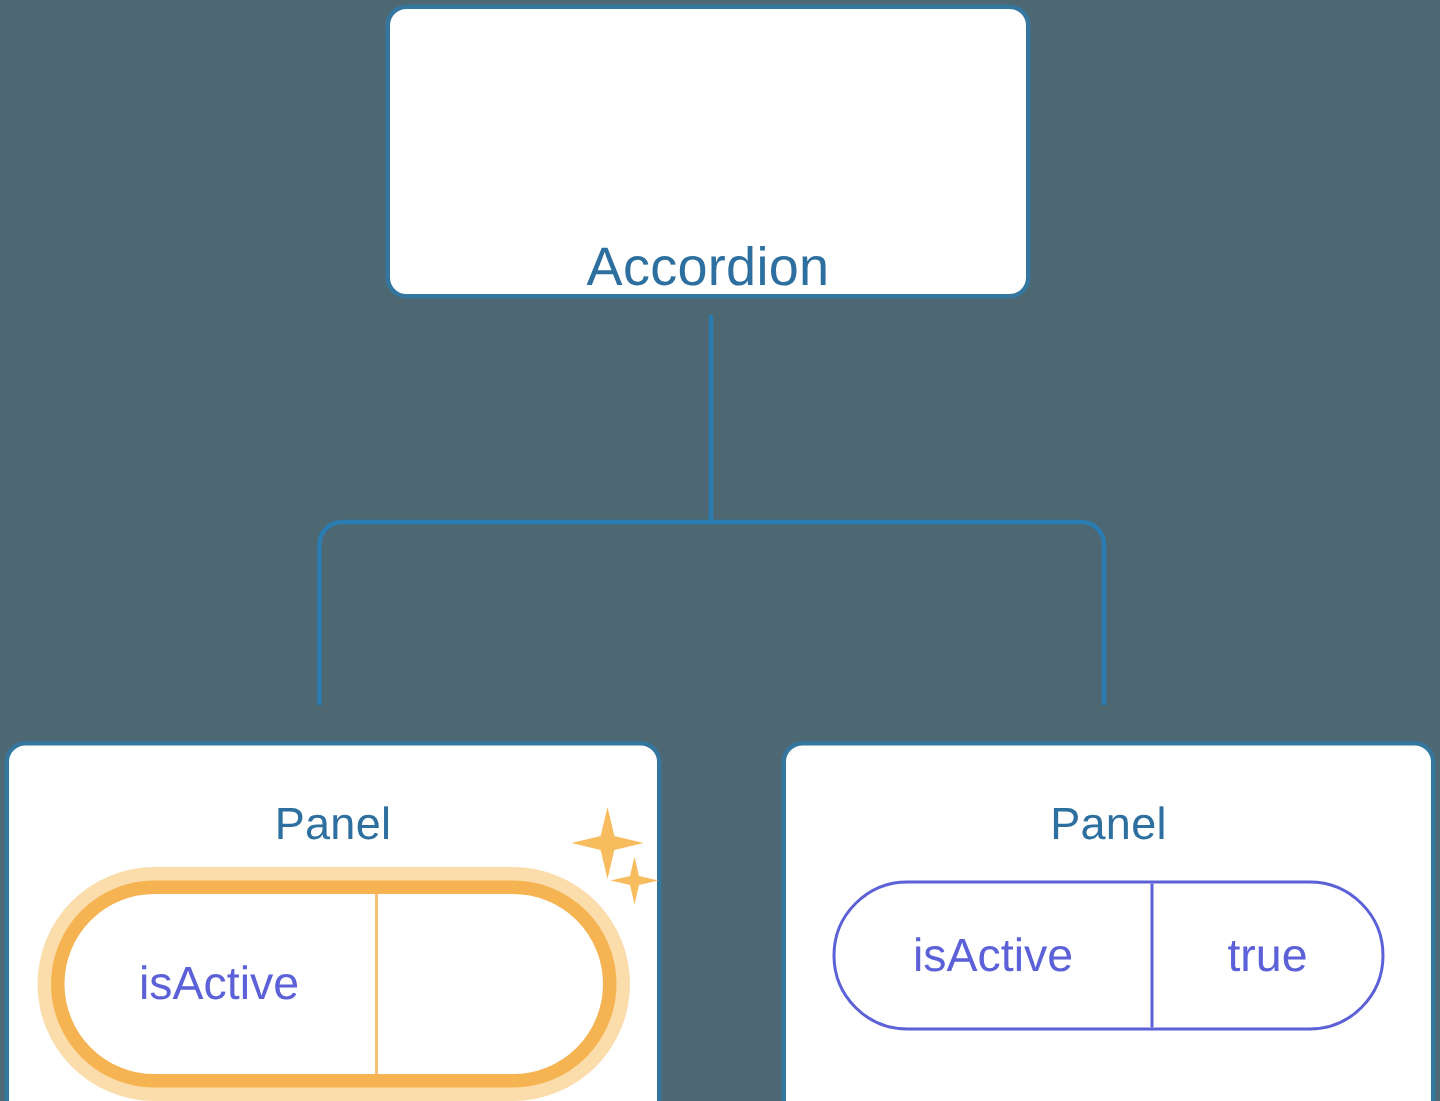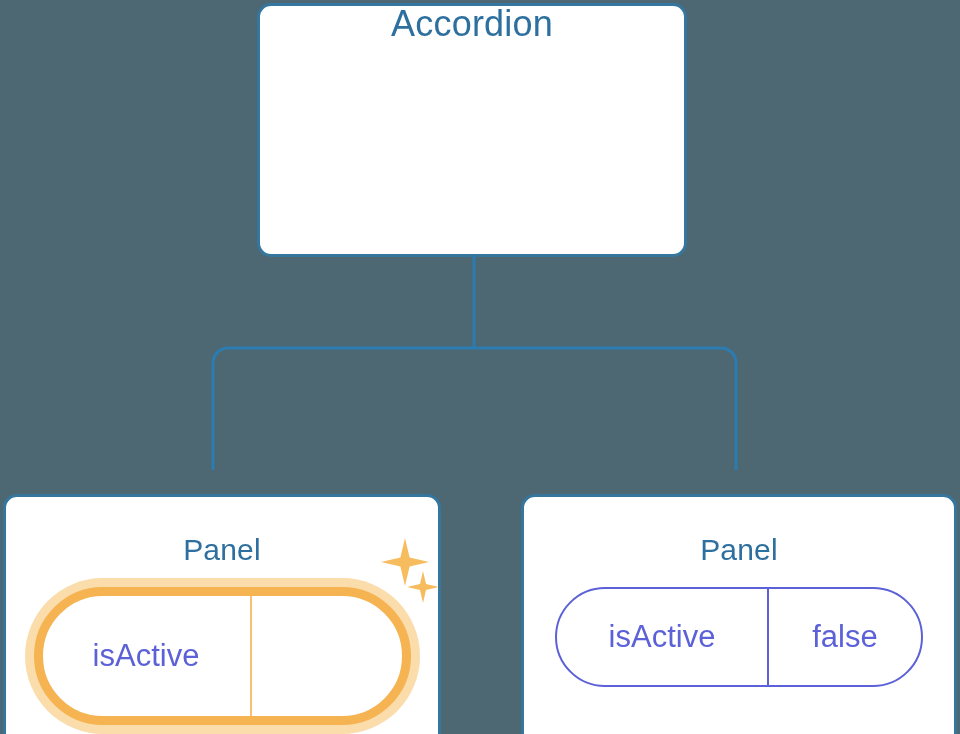--- a/index.html
+++ b/index.html
@@ -41,22 +41,22 @@
     box-sizing: border-box;
     display: flex;
     flex-direction: column;
     align-items: center;
   }
 
   .node-root {
     left: 257px;
     top: 3px;
     width: 430px;
-    height: 254px;
-    justify-content: flex-start;
+    height: 196px;
+    justify-content: flex-end;
   }
 
   .node-title {
     color: #2d6f9e;
     font-size: 36px;
     font-weight: 400;
     letter-spacing: 0.2px;
     line-height: 1;
     white-space: nowrap;
   }
@@ -198,18 +198,18 @@
   <svg class="sparkle sparkle-small" viewBox="0 0 32 32">
     <path d="M16 0 L19 13 L32 16 L19 19 L16 32 L13 19 L0 16 L13 13 Z" fill="#f7bc5e"></path>
   </svg>
 
   <div class="node-card node-panel node-panel-right">
     <span class="node-title">Panel</span>
 
     <div class="prop-wrap">
       <div class="prop-pill plain">
         <span class="prop-key">isActive</span>
-        <span class="prop-val">false</span>
+        <span class="prop-val">true</span>
       </div>
     </div>
   </div>
 
 </div>
 
 </body></html>

